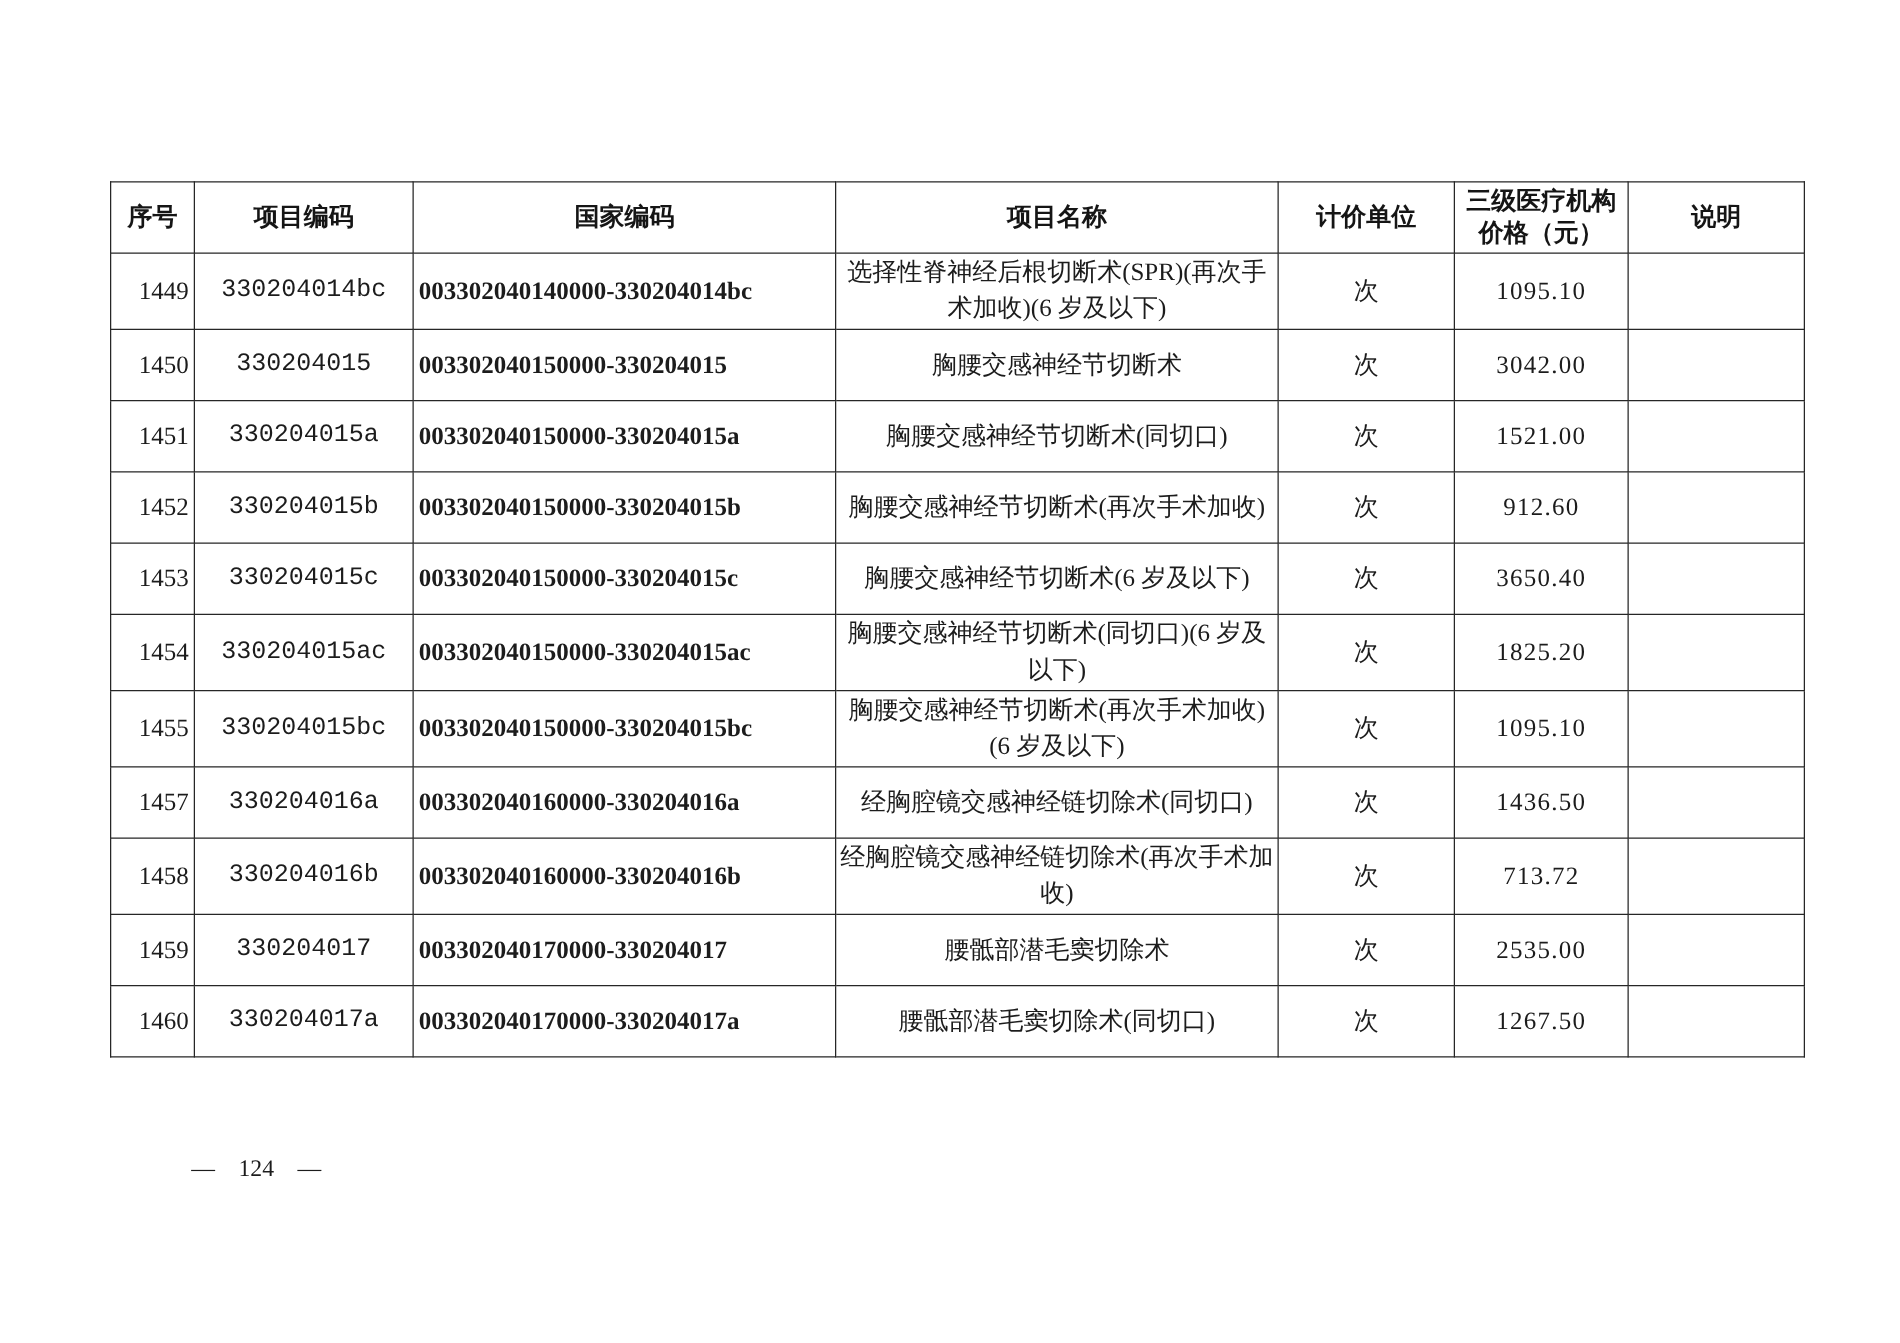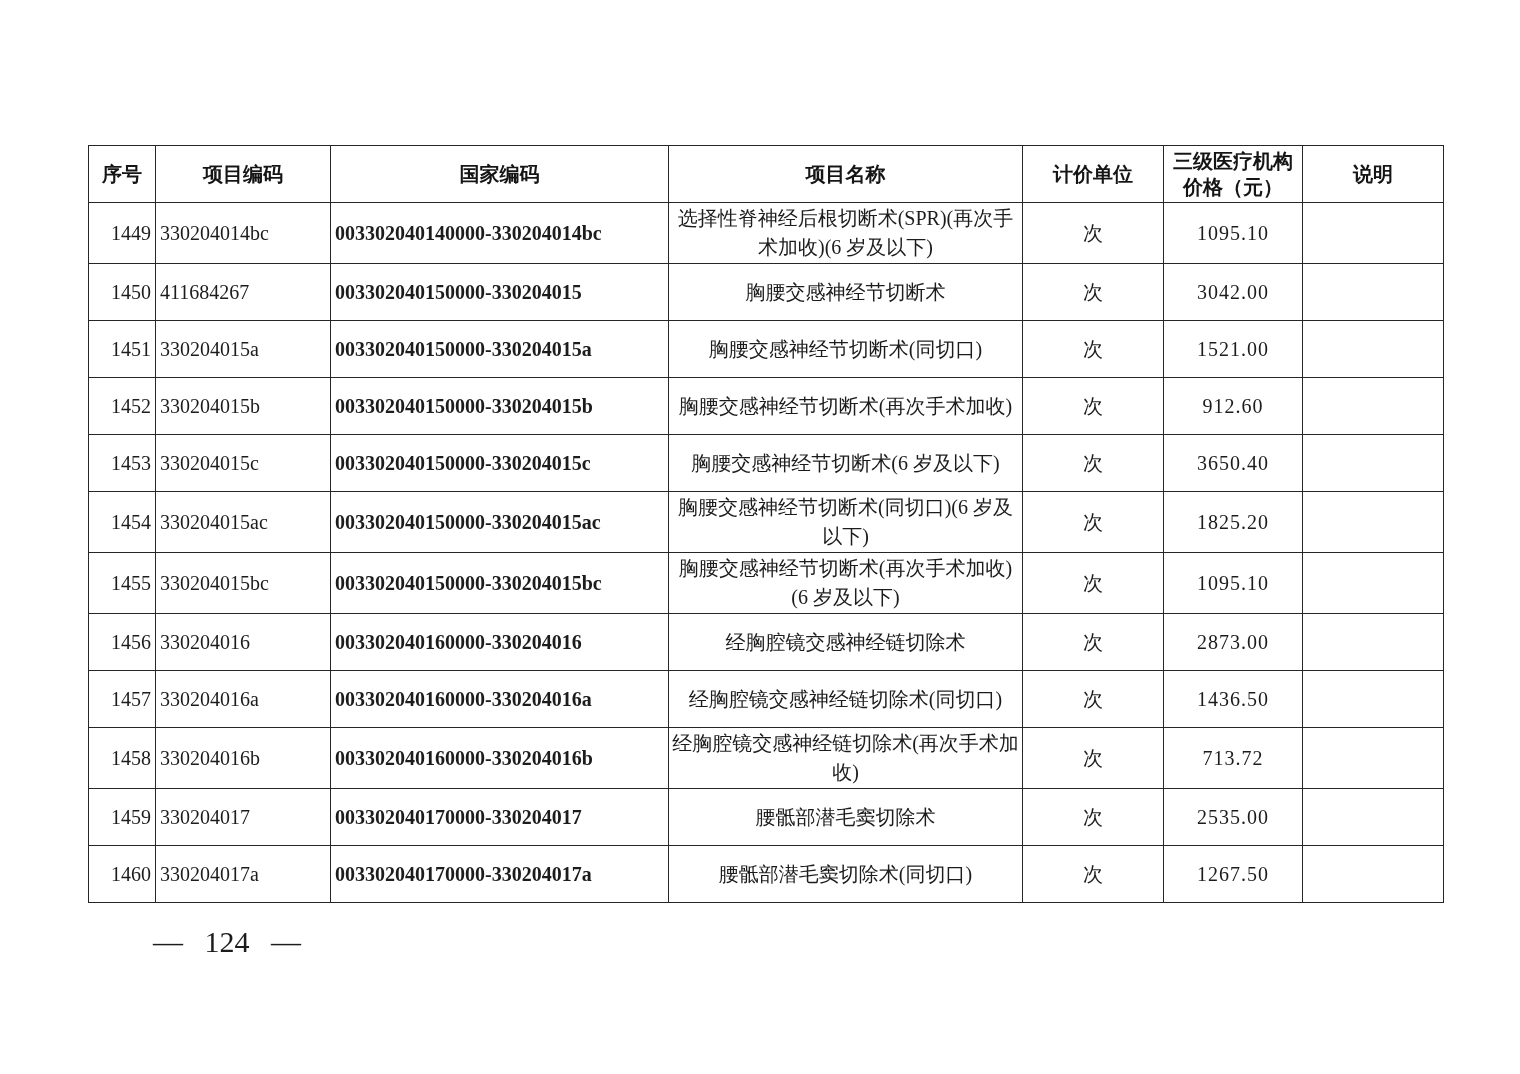--- a/index.html
+++ b/index.html
@@ -38,31 +38,31 @@
   .price-table tbody tr { height: 57px; }
   .price-table tbody tr.tall { height: 61px; }
   .price-table td {
     font-size: 20px;
     line-height: 28px;
     vertical-align: middle;
     padding: 2px 4px;
     color: #1c1c1c;
   }
   td.c-seq   { text-align: right; }
-  td.c-code  { text-align: left; }
+  td.c-code  { text-align: center; font-family: Liberation Mono, monospace; }
   td.c-ncode { text-align: left; font-weight: bold; }
   td.c-name  { text-align: center; line-height: 29px; padding: 1px 3px; }
   td.c-unit  { text-align: center; }
   td.c-price { text-align: center; letter-spacing: 1px; }
   td.c-note  { text-align: center; }
   .footer {
     position: absolute;
     left: 153px;
     top: 925px;
-    font-size: 30px;
+    font-size: 19px;
     color: #1c1c1c;
     word-spacing: 14px;
     font-family: "Liberation Serif", "DejaVu Serif", serif;
   }
 </style>
 </head>
 <body>
 
 <div class="page">
 
@@ -92,21 +92,21 @@
         <td class="c-seq">1449</td>
         <td class="c-code">330204014bc</td>
         <td class="c-ncode">003302040140000-330204014bc</td>
         <td class="c-name">选择性脊神经后根切断术(SPR)(再次手术加收)(6 岁及以下)</td>
         <td class="c-unit">次</td>
         <td class="c-price">1095.10</td>
         <td class="c-note"></td>
       </tr>
       <tr>
         <td class="c-seq">1450</td>
-        <td class="c-code">411684267</td>
+        <td class="c-code">330204015</td>
         <td class="c-ncode">003302040150000-330204015</td>
         <td class="c-name">胸腰交感神经节切断术</td>
         <td class="c-unit">次</td>
         <td class="c-price">3042.00</td>
         <td class="c-note"></td>
       </tr>
       <tr>
         <td class="c-seq">1451</td>
         <td class="c-code">330204015a</td>
         <td class="c-ncode">003302040150000-330204015a</td>
@@ -145,29 +145,20 @@
       <tr class="tall">
         <td class="c-seq">1455</td>
         <td class="c-code">330204015bc</td>
         <td class="c-ncode">003302040150000-330204015bc</td>
         <td class="c-name">胸腰交感神经节切断术(再次手术加收)(6 岁及以下)</td>
         <td class="c-unit">次</td>
         <td class="c-price">1095.10</td>
         <td class="c-note"></td>
       </tr>
       <tr>
-        <td class="c-seq">1456</td>
-        <td class="c-code">330204016</td>
-        <td class="c-ncode">003302040160000-330204016</td>
-        <td class="c-name">经胸腔镜交感神经链切除术</td>
-        <td class="c-unit">次</td>
-        <td class="c-price">2873.00</td>
-        <td class="c-note"></td>
-      </tr>
-      <tr>
         <td class="c-seq">1457</td>
         <td class="c-code">330204016a</td>
         <td class="c-ncode">003302040160000-330204016a</td>
         <td class="c-name">经胸腔镜交感神经链切除术(同切口)</td>
         <td class="c-unit">次</td>
         <td class="c-price">1436.50</td>
         <td class="c-note"></td>
       </tr>
       <tr class="tall">
         <td class="c-seq">1458</td>

